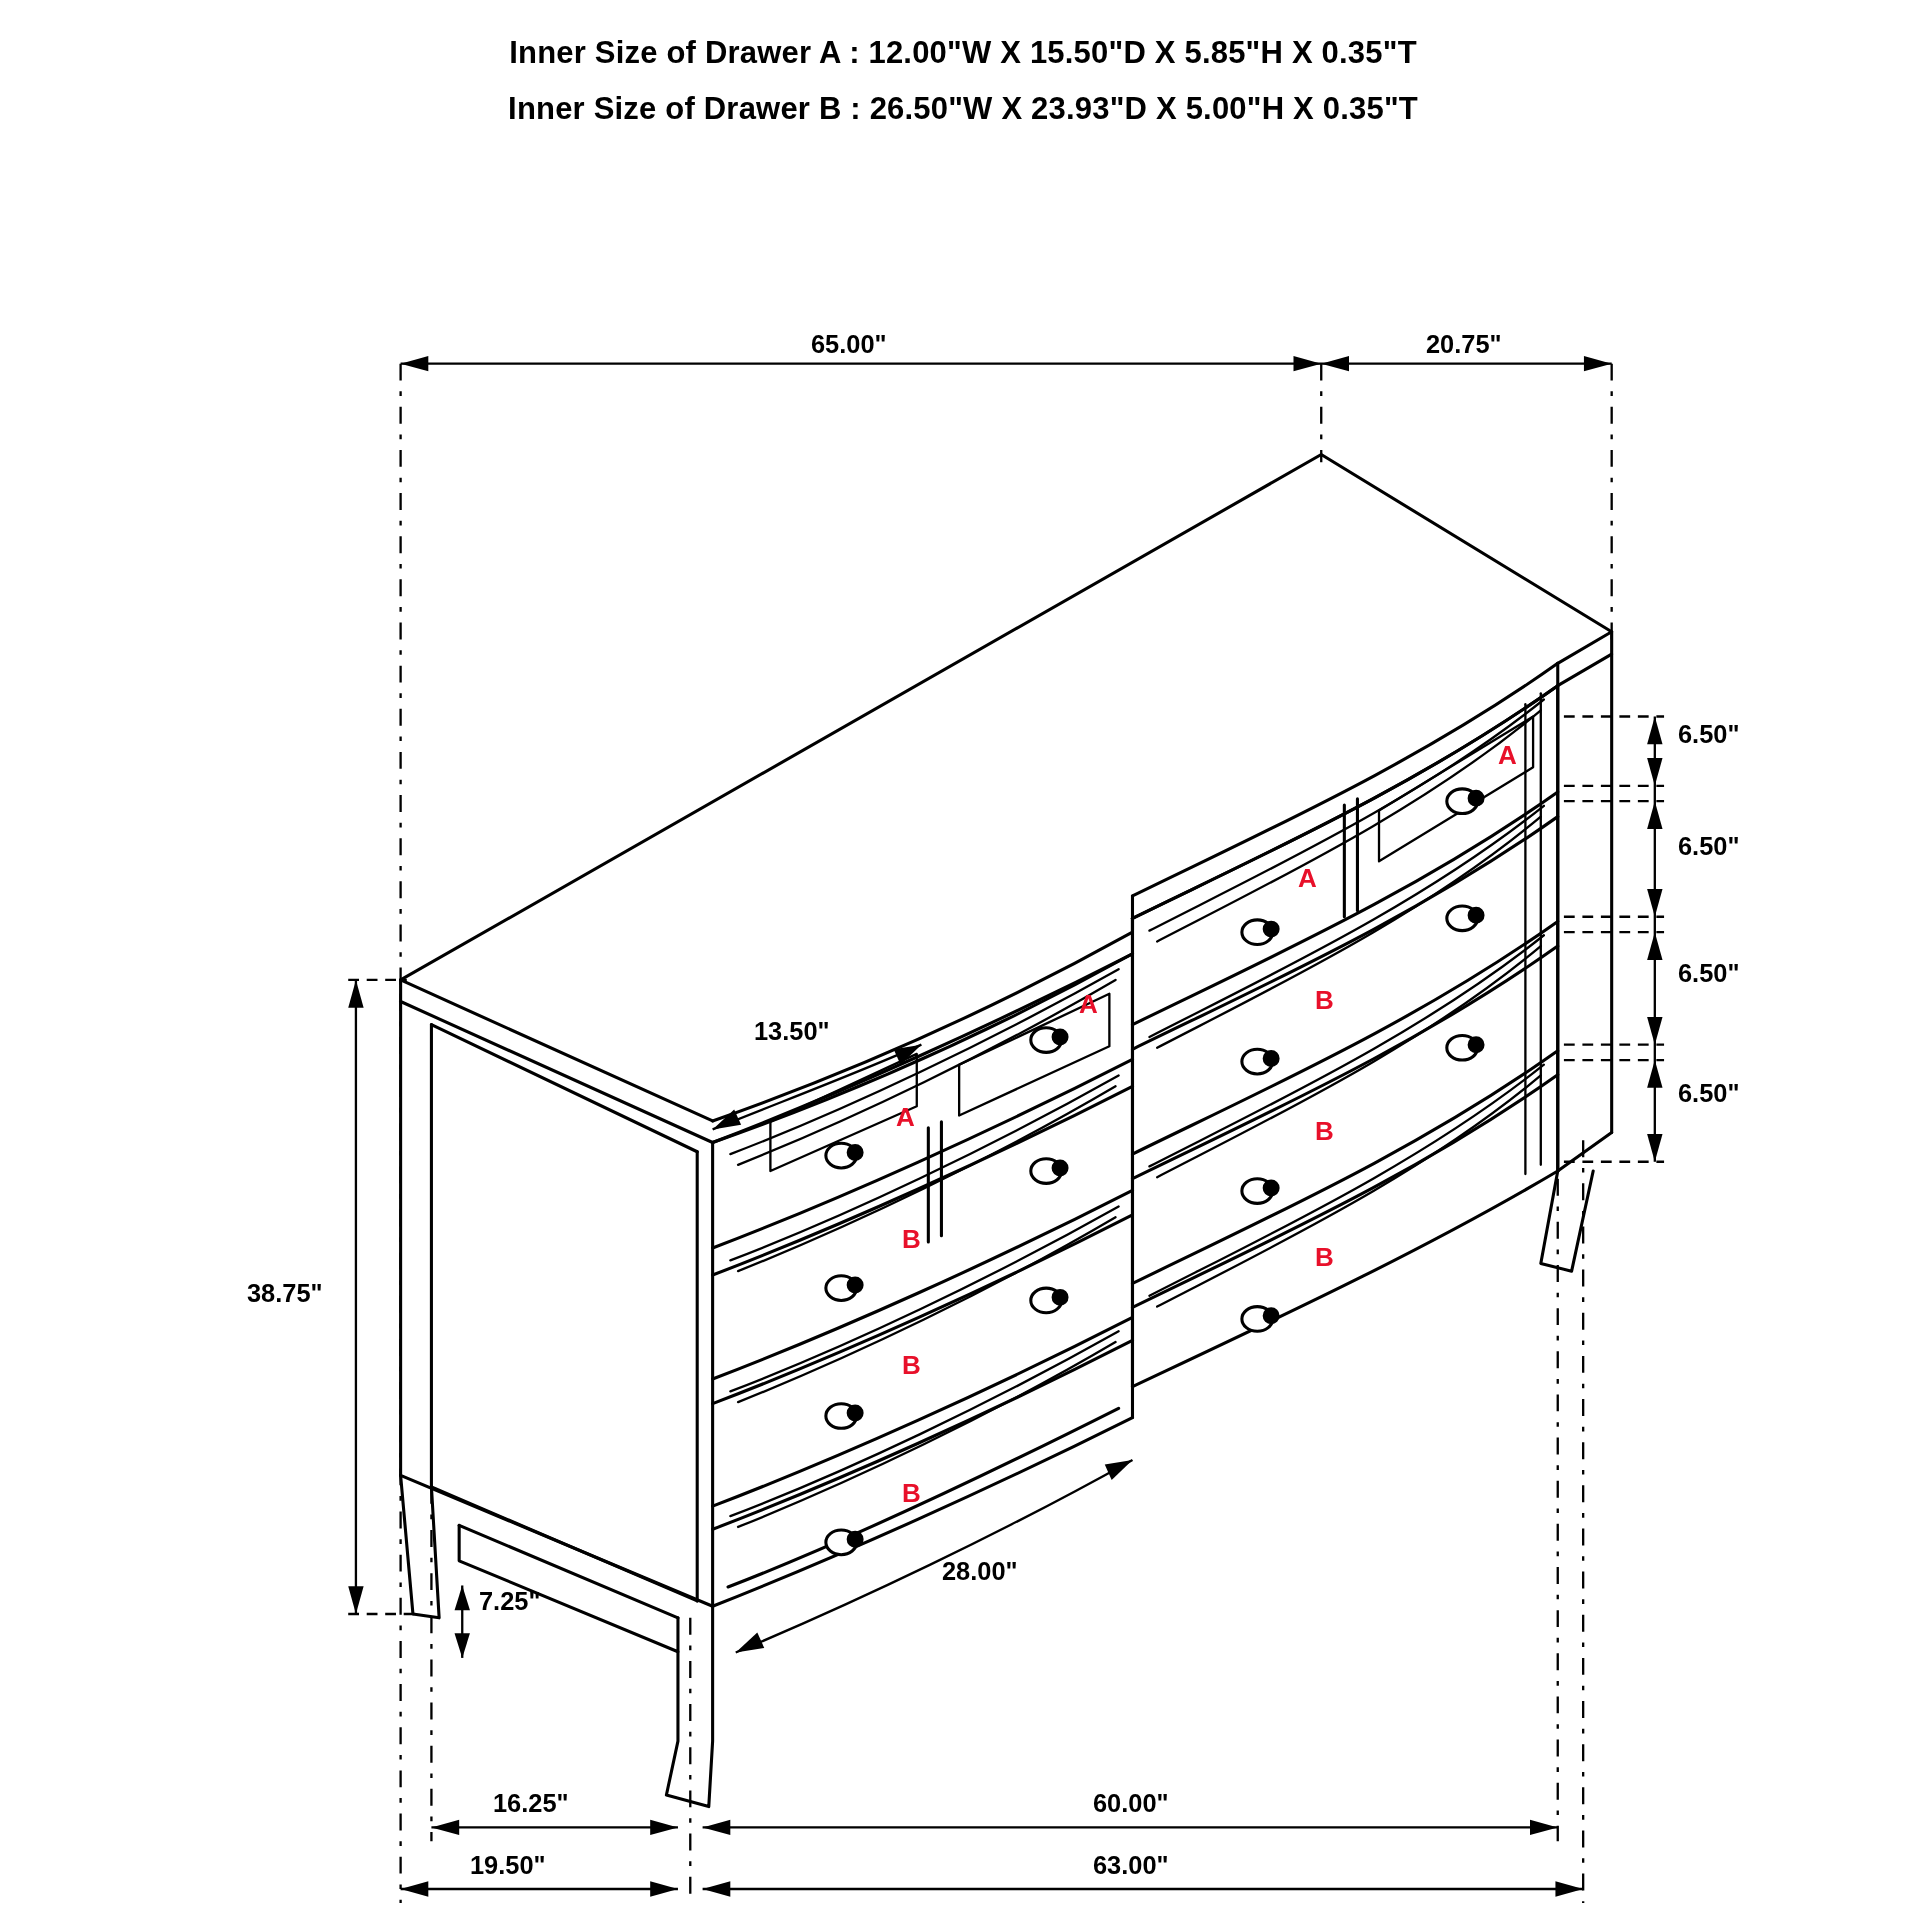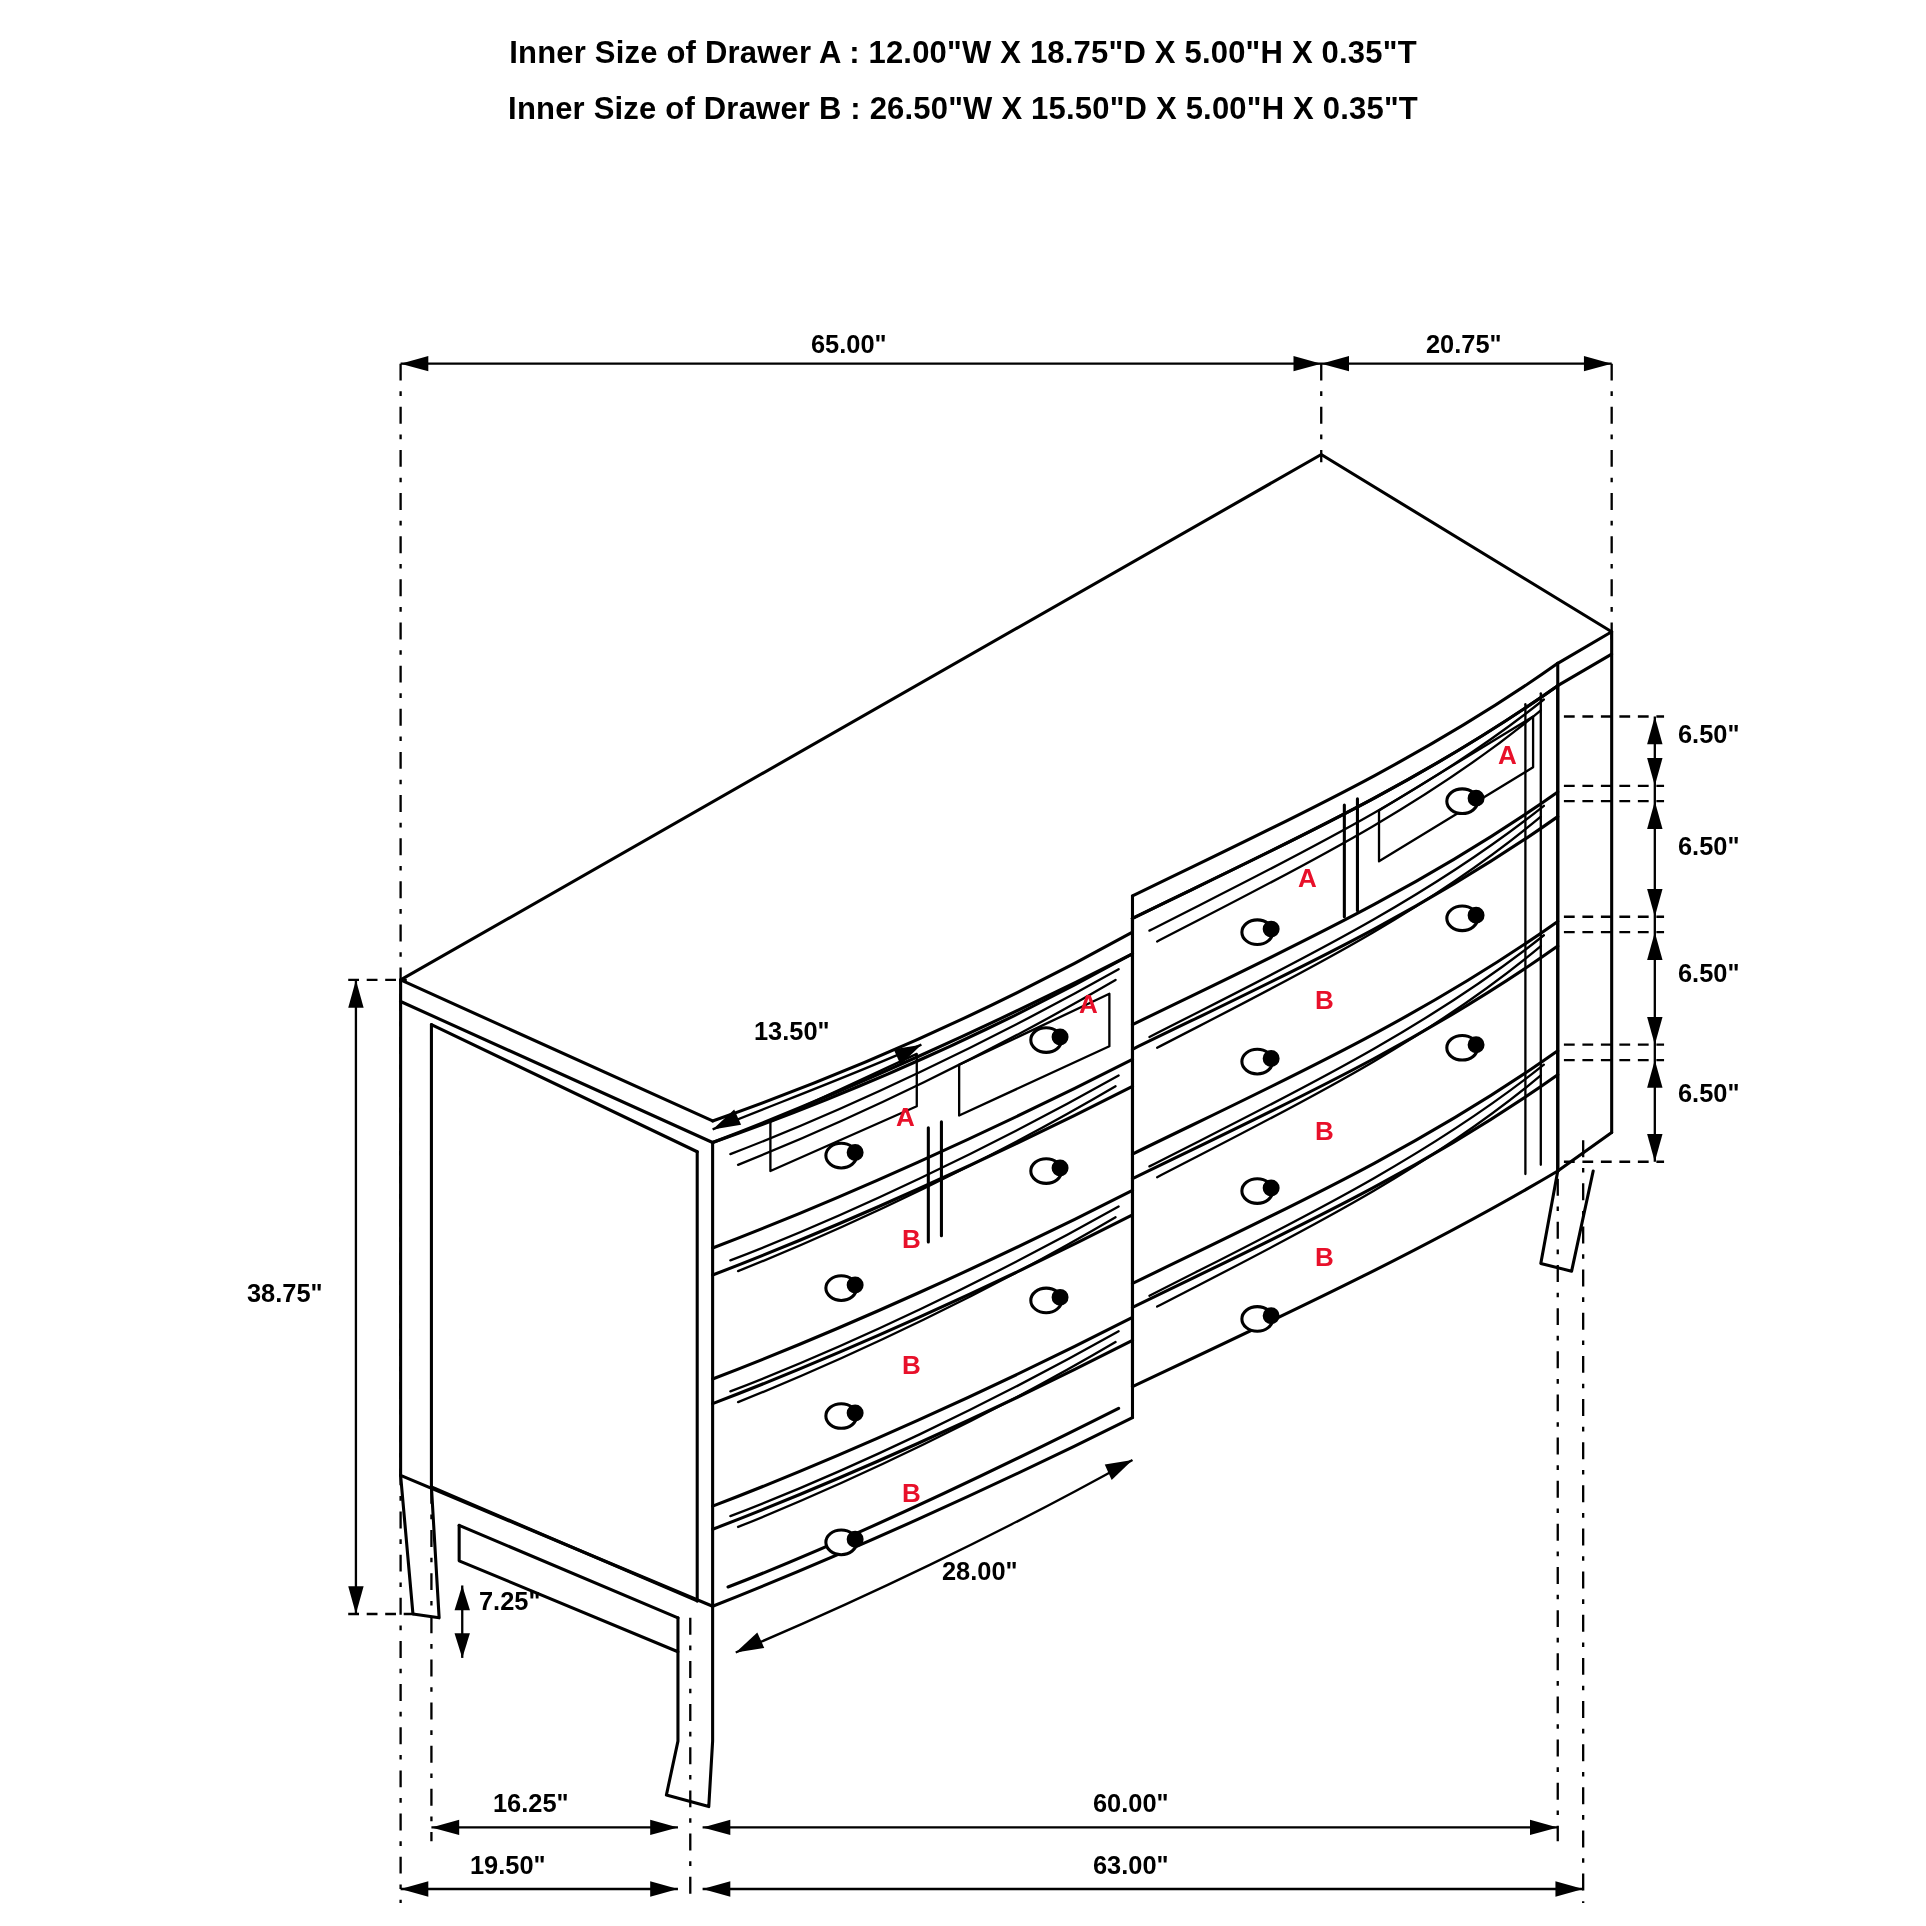--- a/index.html
+++ b/index.html
@@ -10,22 +10,22 @@
   #hdr2{top:91px;font-size:31px;letter-spacing:0.2px;}
   .dim{position:absolute;font-weight:bold;color:#000;font-size:25.4px;white-space:nowrap;}
   .alab{position:absolute;font-weight:bold;color:#e8102a;font-size:26px;}
   svg{position:absolute;left:0;top:0;}
 </style>
 </head>
 <body>
 
 <div id="stage">
 
-  <div class="hdr" id="hdr1">Inner Size of Drawer A : 12.00"W X 18.75"D X 5.00"H X 0.35"T</div>
-  <div class="hdr" id="hdr2">Inner Size of Drawer B : 26.50"W X 15.50"D X 5.00"H X 0.35"T</div>
+  <div class="hdr" id="hdr1">Inner Size of Drawer A : 12.00"W X 15.50"D X 5.85"H X 0.35"T</div>
+  <div class="hdr" id="hdr2">Inner Size of Drawer B : 26.50"W X 23.93"D X 5.00"H X 0.35"T</div>
 
   <svg width="1926" height="1926" viewBox="0 0 2500 2500">
     <g fill="none" stroke="#000" stroke-width="4" stroke-linejoin="round" stroke-linecap="round">
 
       <path d="M520 1272 L1715 590 L2092 820 L2022 861"></path>
       <path d="M520 1272 L925 1455"></path>
 
       <path d="M925 1455 C1110 1390 1290 1310 1470 1210 L1470 1163"></path>
       <path d="M1470 1163 C1650 1075 1840 990 2022 861"></path>
 

